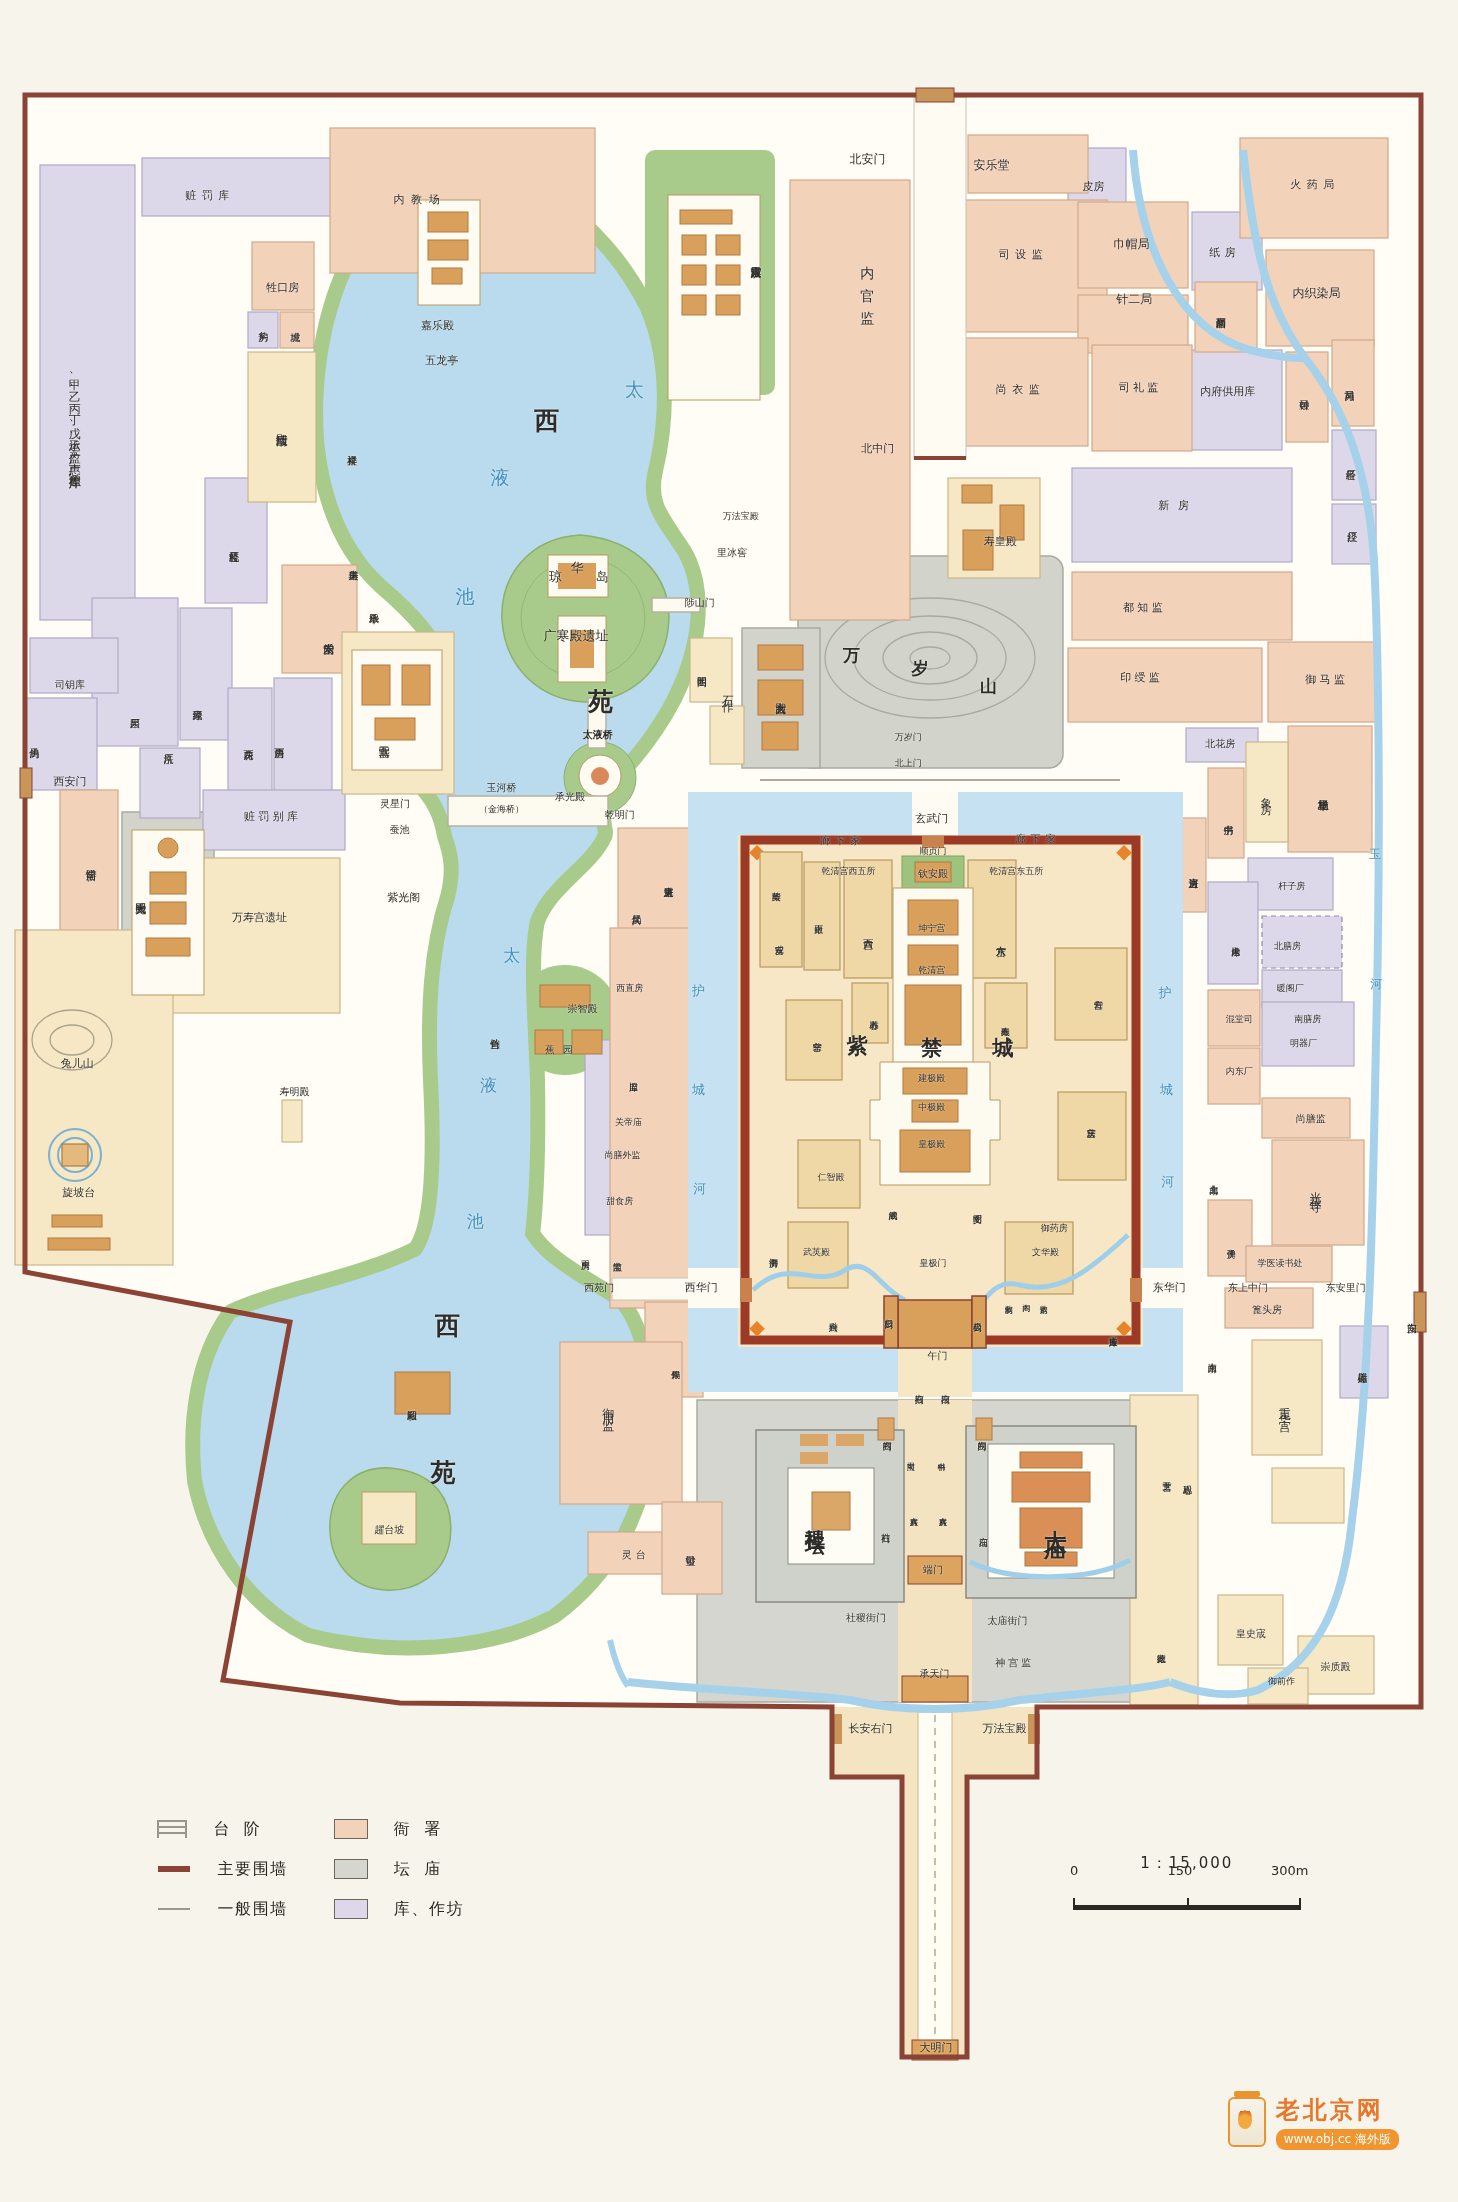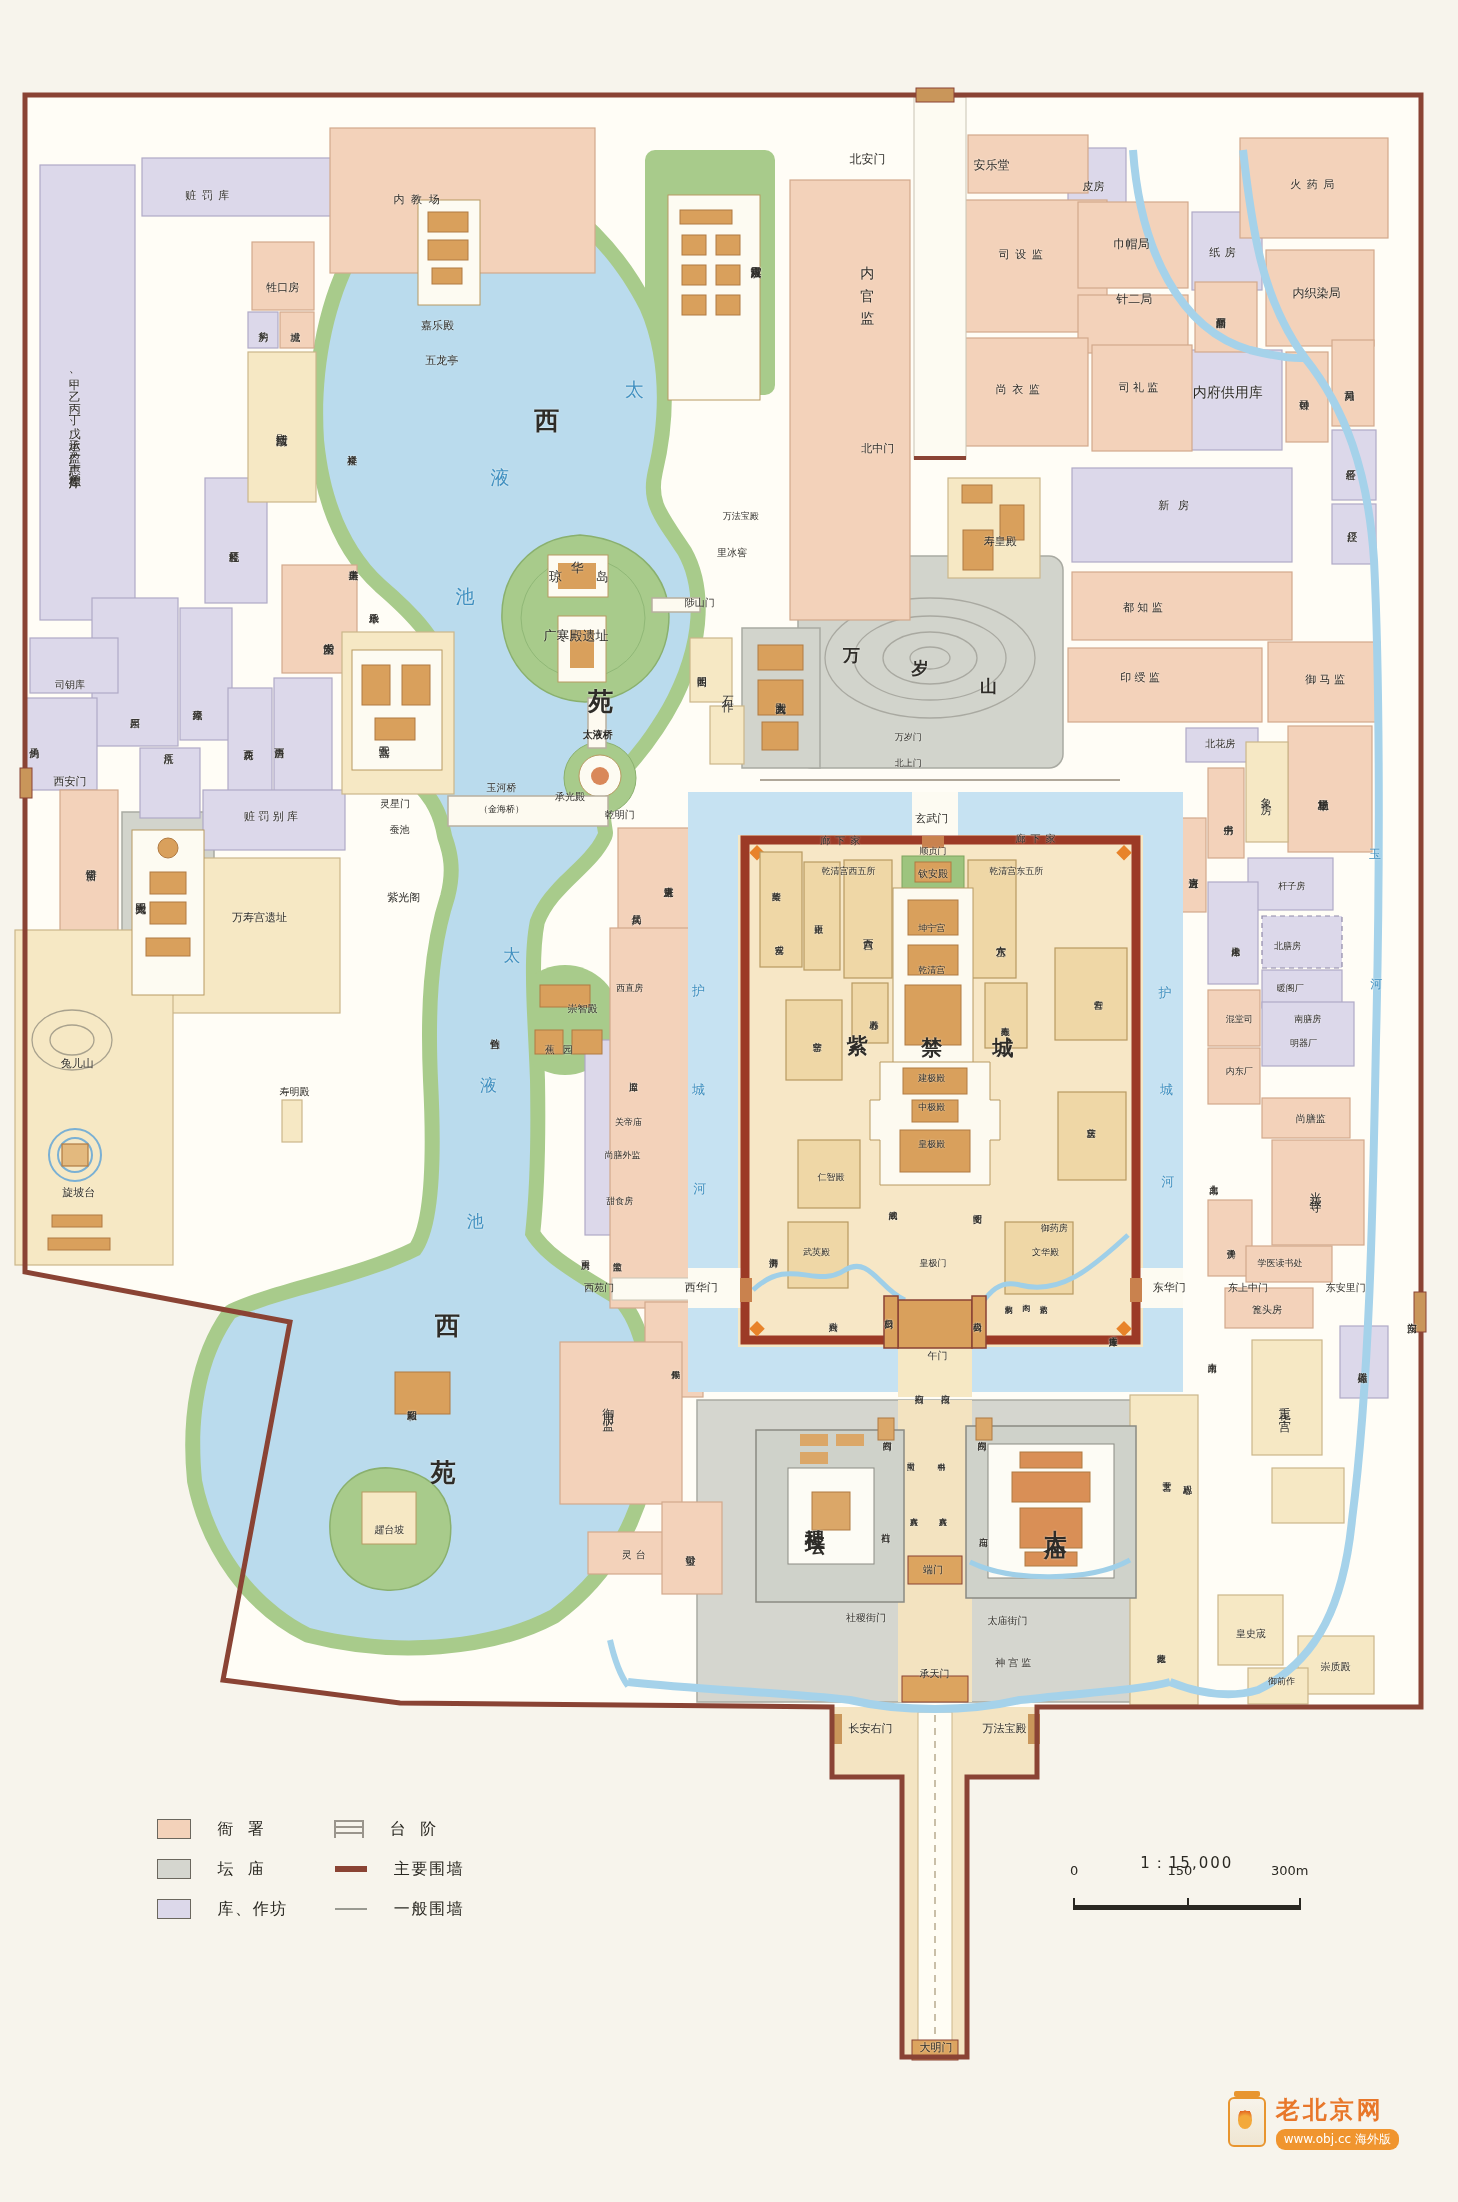--- a/index.html
+++ b/index.html
@@ -370,21 +370,21 @@
       <div class="lbl" style="left: 75%; top: 8.5%; font-size: 11px;">皮房</div>
       <div class="lbl" style="left: 90.2%; top: 8.4%; font-size: 11px; letter-spacing: 0.5em;">火药局</div>
       <div class="lbl" style="left: 70.2%; top: 11.6%; font-size: 11px; letter-spacing: 0.5em;">司设监</div>
       <div class="lbl" style="left: 77.6%; top: 11.1%; font-size: 12px;">巾帽局</div>
       <div class="lbl" style="left: 84%; top: 11.5%; font-size: 11px; letter-spacing: 0.4em;">纸房</div>
       <div class="lbl" style="left: 90.3%; top: 13.3%; font-size: 12px;">内织染局</div>
       <div class="lbl" style="left: 77.8%; top: 13.6%; font-size: 12px;">针二局</div>
       <div class="lbl v" style="left: 83.7%; top: 14.1%; font-size: 10px;">酒醋面局</div>
       <div class="lbl" style="left: 70%; top: 17.7%; font-size: 11px; letter-spacing: 0.5em;">尚衣监</div>
       <div class="lbl" style="left: 78.2%; top: 17.6%; font-size: 11px; letter-spacing: 0.3em;">司礼监</div>
-      <div class="lbl" style="left: 84.2%; top: 17.8%; font-size: 14px;">内府供用库</div>
+      <div class="lbl" style="left: 84.2%; top: 17.8%; font-size: 11px;">内府供用库</div>
       <div class="lbl v" style="left: 89.4%; top: 17.8%; font-size: 10px;">钟鼓司</div>
       <div class="lbl v" style="left: 92.5%; top: 17.4%; font-size: 10px;">司苑局</div>
       <div class="lbl v" style="left: 92.6%; top: 21%; font-size: 10px;">番经厂</div>
       <div class="lbl v" style="left: 92.7%; top: 23.8%; font-size: 10px;">汉经厂</div>
       <div class="lbl" style="left: 80.8%; top: 23%; font-size: 11px; letter-spacing: 0.8em;">新房</div>
       <div class="lbl" style="left: 68.6%; top: 24.6%; font-size: 11px;">寿皇殿</div>
       <div class="lbl" style="left: 78.5%; top: 27.6%; font-size: 11px; letter-spacing: 0.3em;">都知监</div>
       <div class="lbl" style="left: 78.3%; top: 30.8%; font-size: 11px; letter-spacing: 0.3em;">印绶监</div>
       <div class="lbl" style="left: 91%; top: 30.9%; font-size: 11px; letter-spacing: 0.3em;">御马监</div>
       <div class="lbl" style="left: 83.7%; top: 33.8%; font-size: 10px;">北花房</div>
@@ -557,52 +557,52 @@
       <div class="lbl" style="left: 41.1%; top: 58.5%; font-size: 10px;">西苑门</div>
       <div class="lbl v" style="left: 46.3%; top: 61.9%; font-size: 9px;">银作局</div>
       <div class="lbl v" style="left: 41.7%; top: 63.9%; font-size: 12px; letter-spacing: 0.5em;">御用监</div>
       <div class="lbl" style="left: 43.6%; top: 70.6%; font-size: 10px; letter-spacing: 0.4em;">灵台</div>
       <div class="lbl v" style="left: 47.3%; top: 70.3%; font-size: 10px;">宝钞司</div>
       <div class="lbl v" style="left: 28.2%; top: 63.7%; font-size: 10px;">昭和殿</div>
       <div class="lbl" style="left: 26.7%; top: 69.5%; font-size: 10px;">趯台坡</div>
     </div>
 
   <div class="legend">
-    <div class="lg-col" id="legend-col1">
-        <div class="lg-row">
-          <span class="lg-sym lg-swatch" style="background: rgb(243, 210, 186);"></span>
-          <span class="lg-label wide">衙署</span>
-        </div>
-        <div class="lg-row">
-          <span class="lg-sym lg-swatch" style="background: rgb(213, 214, 207);"></span>
-          <span class="lg-label wide">坛庙</span>
-        </div>
-        <div class="lg-row">
-          <span class="lg-sym lg-swatch" style="background: rgb(220, 216, 234);"></span>
-          <span class="lg-label">库、作坊</span>
-        </div>
-      </div>
     <div class="lg-col" id="legend-col2">
         <div class="lg-row">
           <span class="lg-sym lg-stairs"></span>
           <span class="lg-label wide">台阶</span>
         </div>
         <div class="lg-row">
           <span class="lg-sym">
             <span class="lg-thick" style="background: rgb(138, 67, 52);"></span>
           </span>
           <span class="lg-label">主要围墙</span>
         </div>
         <div class="lg-row">
           <span class="lg-sym">
             <span class="lg-thin" style="background: rgb(154, 154, 146);"></span>
           </span>
           <span class="lg-label">一般围墙</span>
         </div>
       </div>
+    <div class="lg-col" id="legend-col1">
+        <div class="lg-row">
+          <span class="lg-sym lg-swatch" style="background: rgb(243, 210, 186);"></span>
+          <span class="lg-label wide">衙署</span>
+        </div>
+        <div class="lg-row">
+          <span class="lg-sym lg-swatch" style="background: rgb(213, 214, 207);"></span>
+          <span class="lg-label wide">坛庙</span>
+        </div>
+        <div class="lg-row">
+          <span class="lg-sym lg-swatch" style="background: rgb(220, 216, 234);"></span>
+          <span class="lg-label">库、作坊</span>
+        </div>
+      </div>
   </div>
 
   <div class="scale">
     <div class="ratio">1：15,000</div>
     <div class="ticks">
       <span class="t0">0</span>
       <span class="t1">150</span>
       <span class="t2">300m</span>
     </div>
     <div class="bar">

